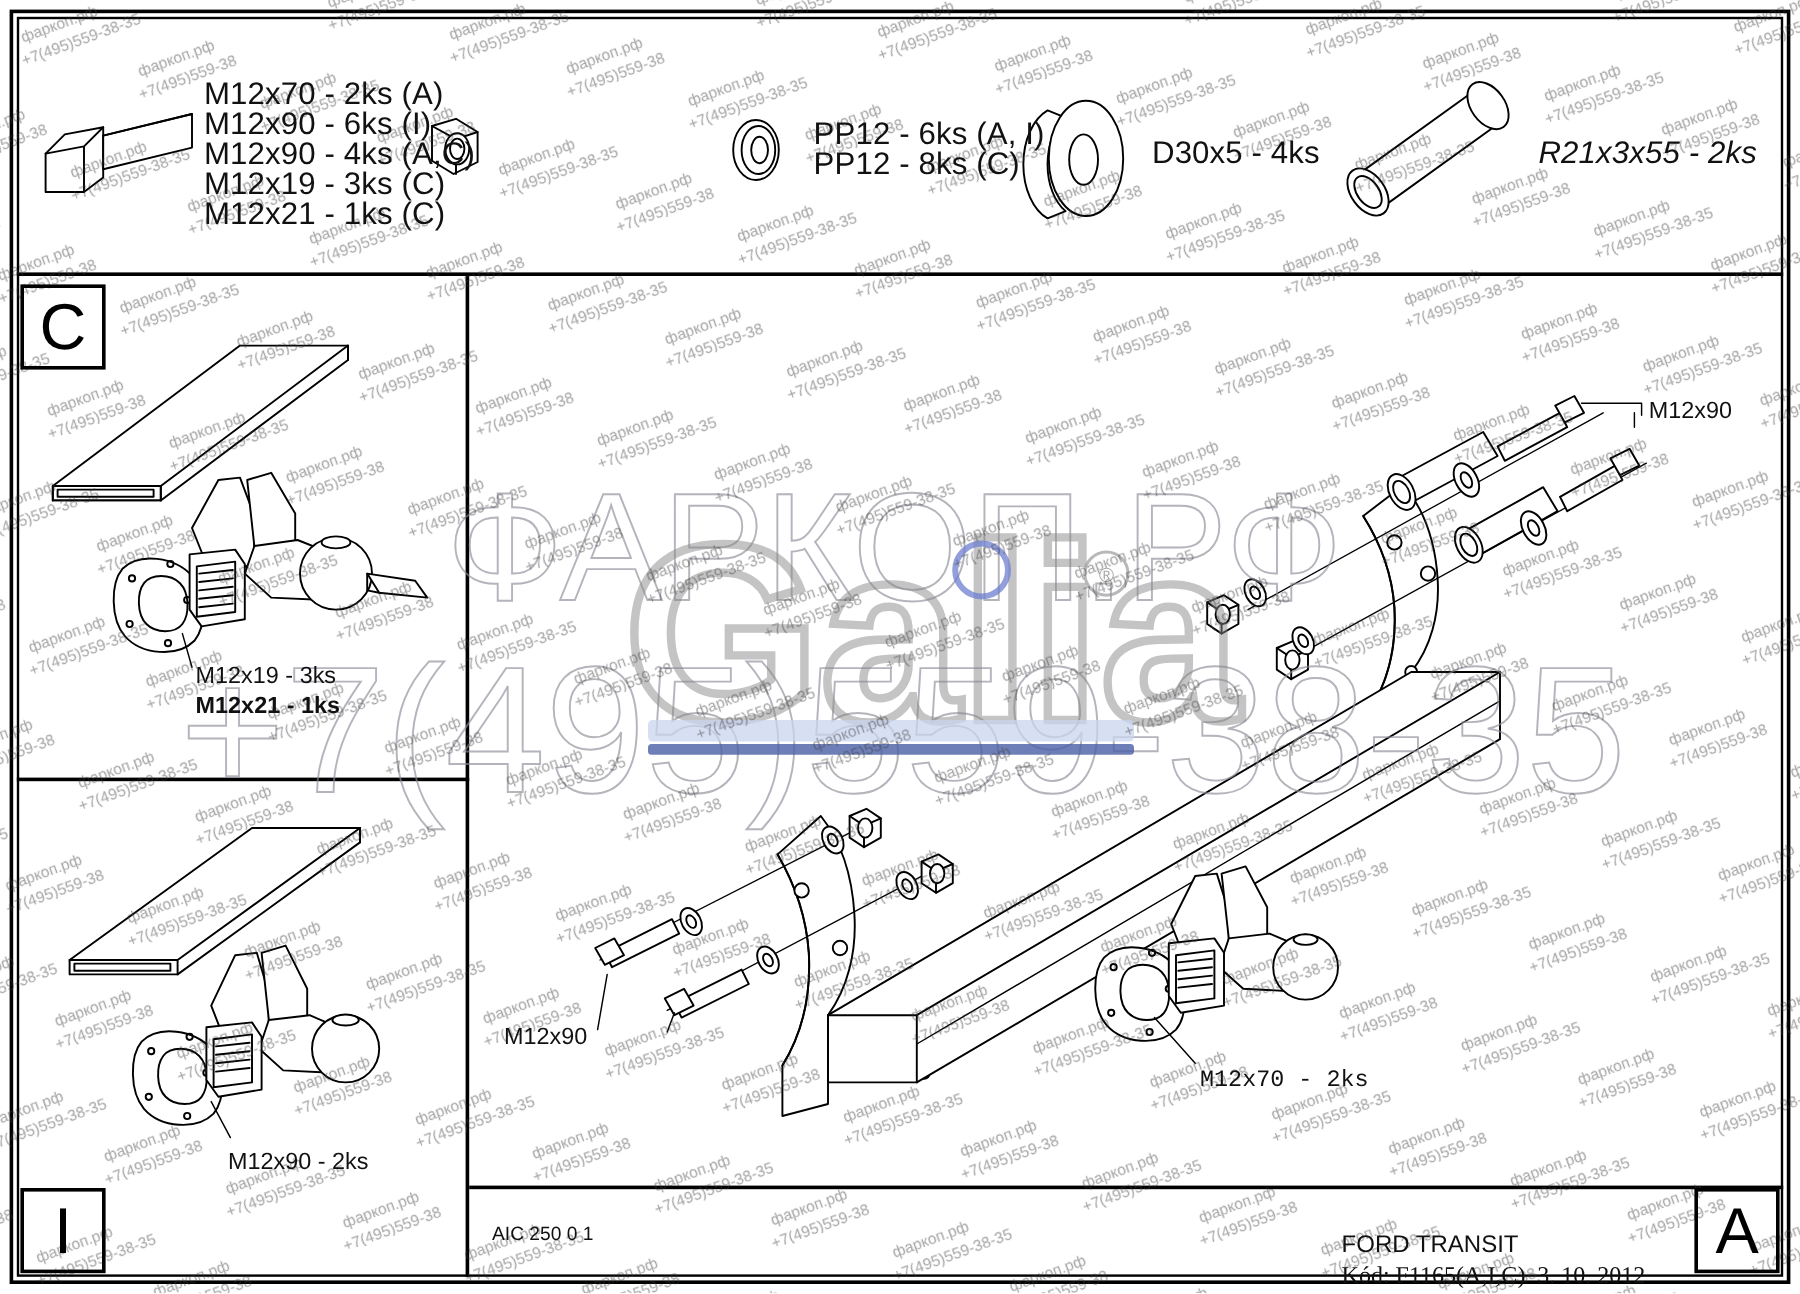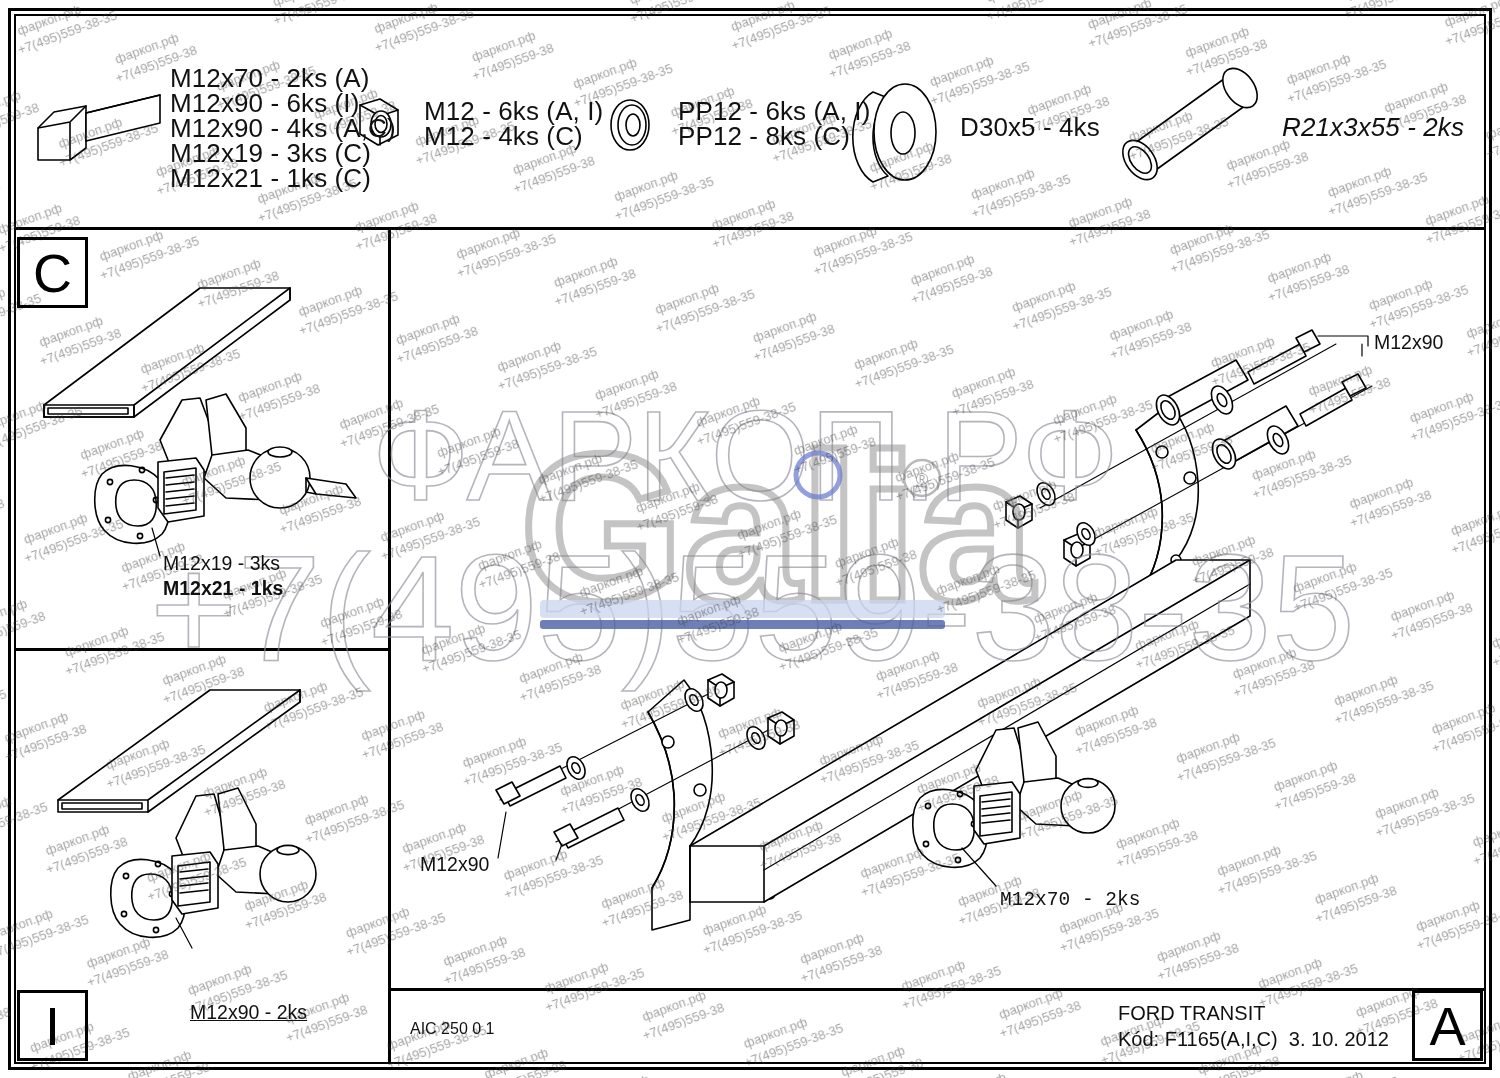--- a/index.html
+++ b/index.html
@@ -6,21 +6,21 @@
   body{width:1500px;height:1078px;font-family:"Liberation Sans",sans-serif;overflow:hidden;position:relative;}
   #sheet{position:absolute;left:0;top:0;width:1500px;height:1078px;}
   .frame-outer{position:absolute;left:8px;top:8px;width:1484px;height:1062px;border:3px solid #000;box-sizing:border-box;}
   .frame-inner{position:absolute;left:14px;top:14px;width:1472px;height:1050px;border:2px solid #000;box-sizing:border-box;}
   .hline{position:absolute;background:#000;}
   .vline{position:absolute;background:#000;}
   .letterbox{position:absolute;border:3px solid #000;box-sizing:border-box;display:flex;align-items:center;justify-content:center;background:transparent;}
   .letterbox span{font-size:54px;font-family:"Liberation Sans",sans-serif;font-weight:400;color:#000;line-height:1;}
   .partlabel{position:absolute;font-size:26px;color:#111;white-space:pre;line-height:25px;letter-spacing:0.1px;}
   .callout{position:absolute;font-size:19.5px;color:#111;white-space:pre;line-height:25px;}
-  .titleblock{position:absolute;font-size:20px;color:#111;white-space:pre;line-height:26px;}
+  .titleblock{position:absolute;font-size:20px;color:#111;white-space:pre;line-height:26px;margin-top:24px;}
   .dwgno{position:absolute;font-size:16px;color:#111;white-space:pre;}
   svg.art{position:absolute;left:0;top:0;width:1500px;height:1078px;overflow:visible;pointer-events:none;}
   
   #wm-tile{position:absolute;left:0;top:0;width:1500px;height:1078px;opacity:.55;}
   .wtext{font-size:13px;fill:#3a3a3a;font-family:"Liberation Sans",sans-serif;opacity:.85;}
   #wm-big{position:absolute;left:0;top:0;width:1500px;height:1078px;}
   .bigout{font-family:"Liberation Sans",sans-serif;font-weight:400;fill:none;stroke:#8d8d99;stroke-width:1.6;opacity:.65;}
   .logo-g{font-family:"Liberation Sans",sans-serif;font-weight:700;fill:none;stroke:#8a8a8a;stroke-width:7;opacity:.5;}
   .logo-bar{fill:#c9d4ef;opacity:.75;}
   .logo-bar2{fill:#4a5fa5;opacity:.8;}
@@ -286,42 +286,40 @@
       </pattern>
     </defs>
     <rect x="0" y="0" width="1500" height="1078" fill="url(#wmpat)"></rect>
   </svg>
 
   <div class="partlabel" style="left:170px;top:66px;">M12x70 - 2ks (A)
 M12x90 - 6ks (I)
 M12x90 - 4ks (A,C)
 M12x19 - 3ks (C)
 M12x21 - 1ks (C)</div>
-  <div class="partlabel" style="left:424px;top:99px;">M12 - 6ks (A, I)
-M12 - 4ks (C)</div>
   <div class="partlabel" style="left:678px;top:99px;">PP12 - 6ks (A, I)
 PP12 - 8ks (C)</div>
   <div class="partlabel" style="left:960px;top:115px;">D30x5 - 4ks</div>
   <div class="partlabel" style="left:1282px;top:115px;font-style:italic;">R21x3x55 - 2ks</div>
 
   <div class="letterbox" style="left:17px;top:237px;width:71px;height:71px;">
     <span>C</span>
   </div>
   <div class="letterbox" style="left:17px;top:990px;width:71px;height:71px;">
     <span>I</span>
   </div>
   <div class="letterbox" style="left:1412px;top:990px;width:71px;height:71px;">
     <span>A</span>
   </div>
 
   <div class="callout" style="left:163px;top:551px;">M12x19 - 3ks</div>
   <div class="callout" style="left:163px;top:576px;font-weight:bold;">M12x21 - 1ks</div>
-  <div class="callout" style="left:190px;top:1000px;text-decoration:underline;">M12x90 - 2ks</div>
+  <div class="callout" style="left:190px;top:956px;">M12x90 - 2ks</div>
 
   <div class="callout" style="left:1374px;top:330px;">M12x90</div>
   <div class="callout" style="left:420px;top:852px;">M12x90</div>
   <div class="callout" style="left:1000px;top:888px;font-family:Liberation Mono, monospace;">M12x70 - 2ks</div>
 
   <div class="dwgno" style="left:410px;top:1020px;">AIC 250 0 1</div>
   <div class="titleblock" style="left:1118px;top:1000px;">FORD TRANSIT</div>
-  <div class="titleblock" style="left:1118px;top:1026px;">Kód: F1165(A,I,C)  3. 10. 2012</div>
+  <div class="titleblock" style="left:1118px;top:1026px;font-family:Liberation Serif, serif;">Kód: F1165(A,I,C)  3. 10. 2012</div>
 
 </div>
 
 </body></html>

